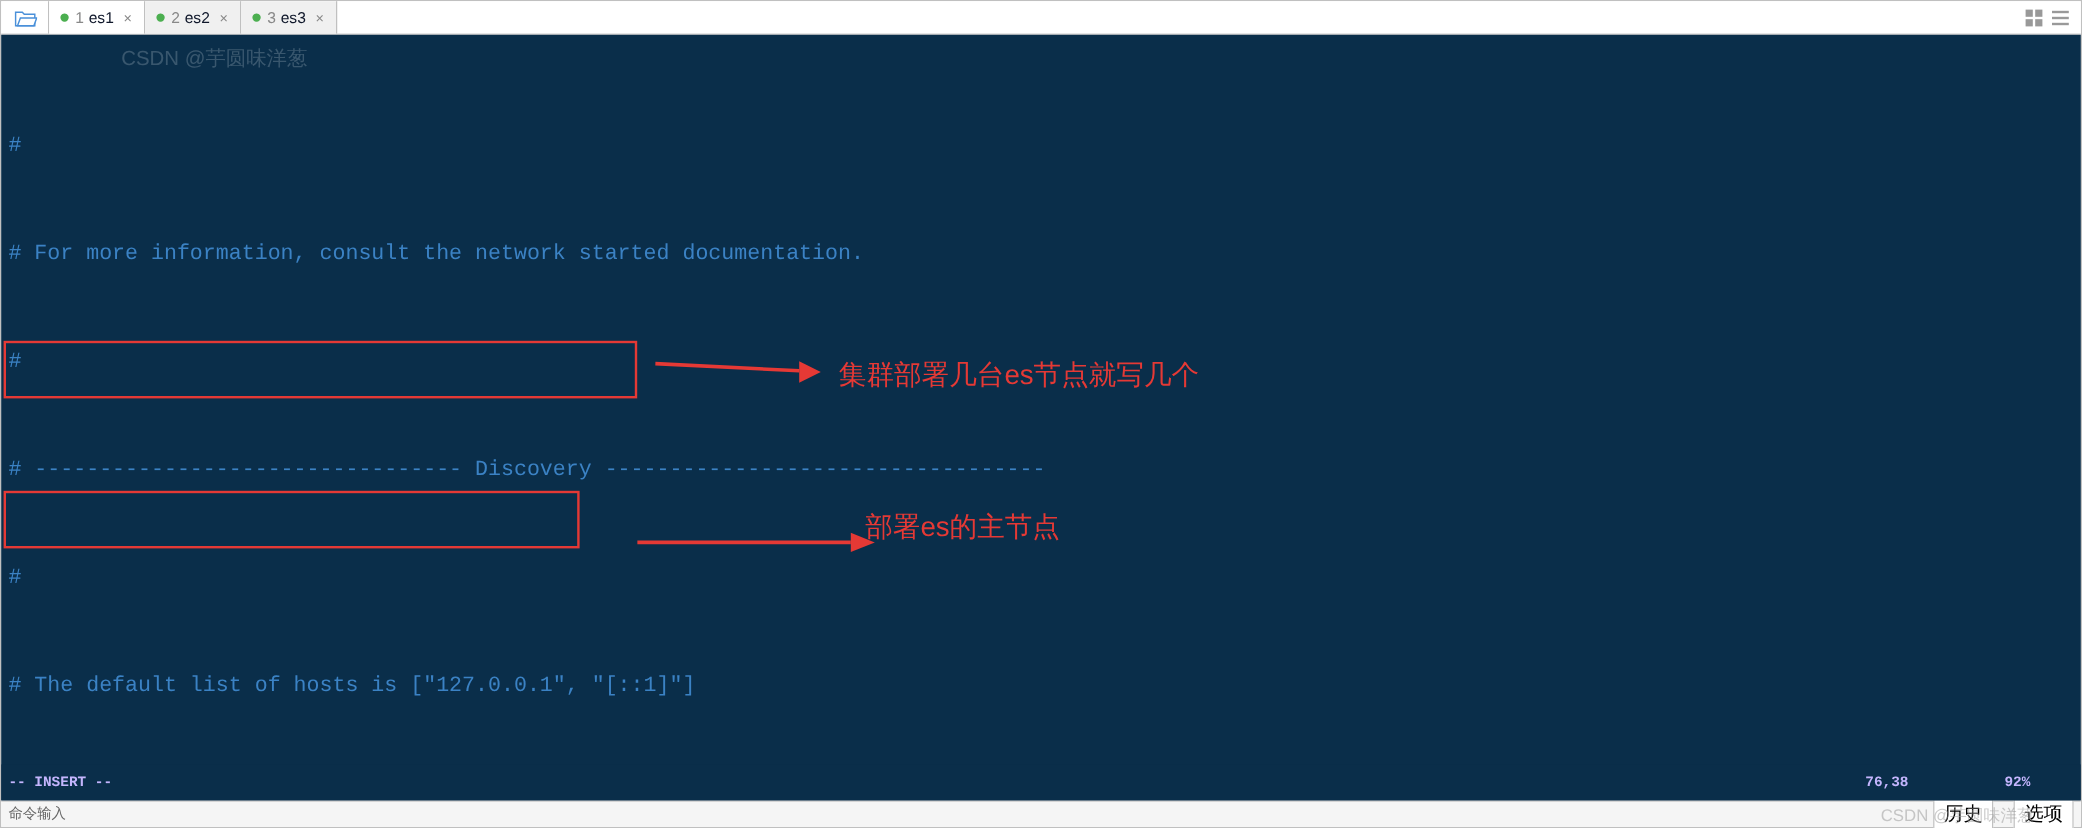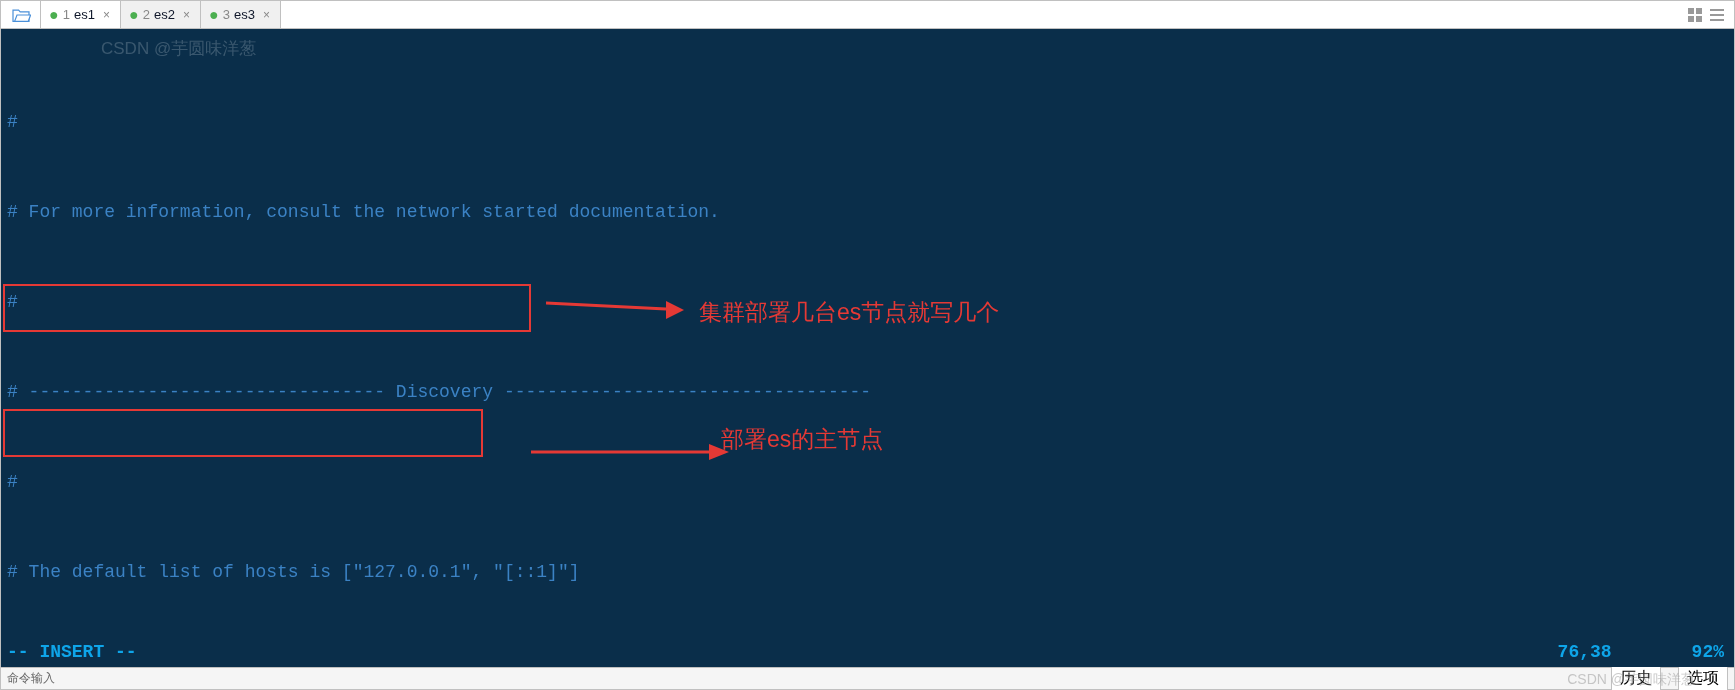--- a/index.html
+++ b/index.html
@@ -99,29 +99,29 @@
     }
     .status-bar {
       position: absolute;
       bottom: 0;
       left: 0;
       right: 0;
       height: 30px;
       background: #0a2e4a;
       display: flex;
       align-items: center;
-      color: #0ea5e9;
+      color: #c4b5fd;
       font-weight: bold;
-      font-size: 18px;
+      font-size: 12px;
       padding: 0 6px;
     }
     .status-mode { flex: 0 0 auto; }
     .status-spacer { flex: 1; }
     .status-pos { margin-right: 80px; margin-left: 33px; }
-    .status-pct { margin-right: 4px; }
+    .status-pct { margin-right: 36px; }
     .bottom-bar {
       height: 22px;
       background: #f5f5f5;
       border-top: 1px solid #c0c0c0;
       display: flex;
       align-items: center;
       font-family: "Microsoft YaHei", Arial, sans-serif;
       font-size: 12px;
       color: #666;
       padding: 0 6px;

